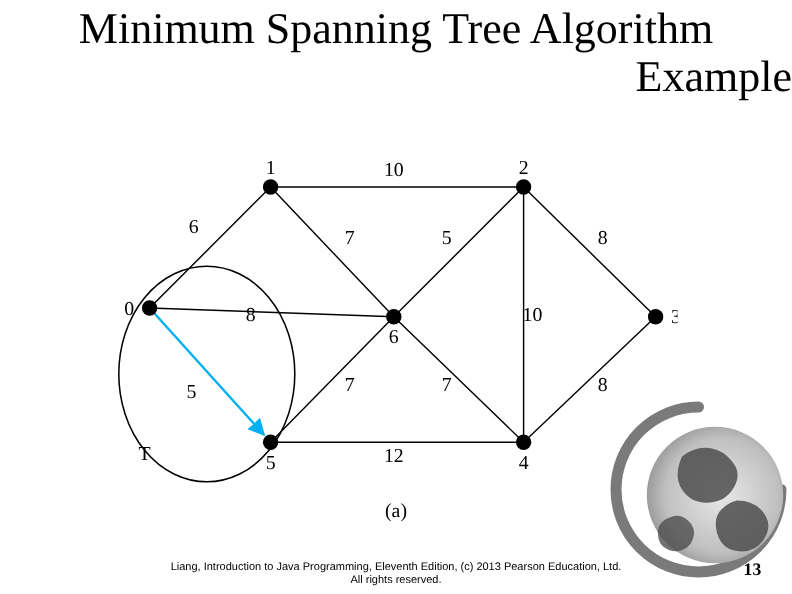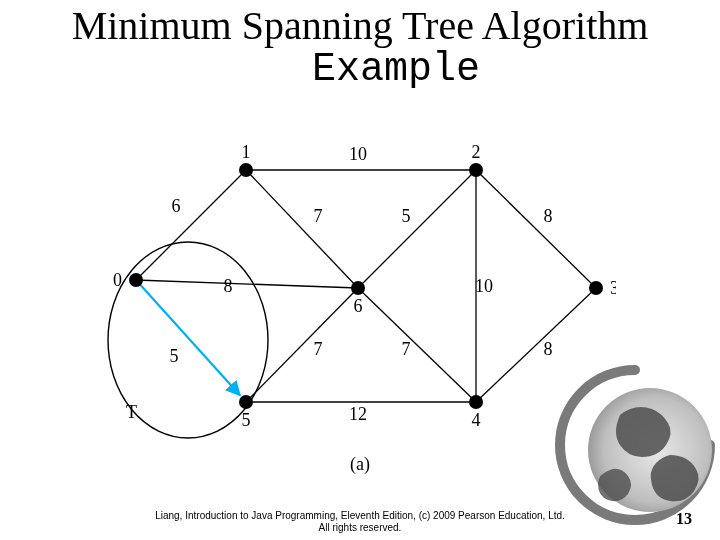--- a/index.html
+++ b/index.html
@@ -16,21 +16,21 @@
   .title {
     position: absolute;
     top: 4px;
     left: 0;
     width: 720px;
     text-align: center;
     font-size: 40px;
     line-height: 1.1;
   }
   .title .line1 { display: block; }
-  .title .line2 { display: block; text-align: center; padding-left: 72px; font-family: Liberation Mono, monospace; }
+  .title .line2 { display: block; text-align: right; padding-left: 72px; }
   .graph-area {
     position: absolute;
     left: 96px;
     top: 140px;
     width: 520px;
     height: 320px;
   }
   
   .caption {
     position: absolute;
@@ -142,16 +142,16 @@
 
     <circle cx="100" cy="90" r="62" fill="url(#gg)"></circle>
 
     <path d="M70 55 q15 -12 32 -6 q10 4 16 14 q6 10 -2 22 q-8 12 -24 12 q-14 0 -22 -12 q-8 -12 0 -30z" fill="#4d4d4d" opacity="0.85"></path>
     <path d="M120 95 q18 0 26 14 q6 10 -2 22 q-8 12 -24 10 q-14 -2 -18 -16 q-4 -14 4 -22 q6 -6 14 -8z" fill="#4d4d4d" opacity="0.85"></path>
     <path d="M60 110 q10 -4 18 6 q6 8 0 18 q-8 10 -20 6 q-10 -4 -10 -16 q0 -10 12 -14z" fill="#4d4d4d" opacity="0.8"></path>
   </svg>
 </div>
 
 <div class="footer">
-  <span>Liang, Introduction to Java Programming, Eleventh Edition, (c) 2009 Pearson Education, Ltd.</span><br>
+  <span>Liang, Introduction to Java Programming, Eleventh Edition, (c) 2013 Pearson Education, Ltd.</span><br>
   <span>All rights reserved.</span>
 </div>
 <div class="pagenum">13</div>
 
 </body></html>

